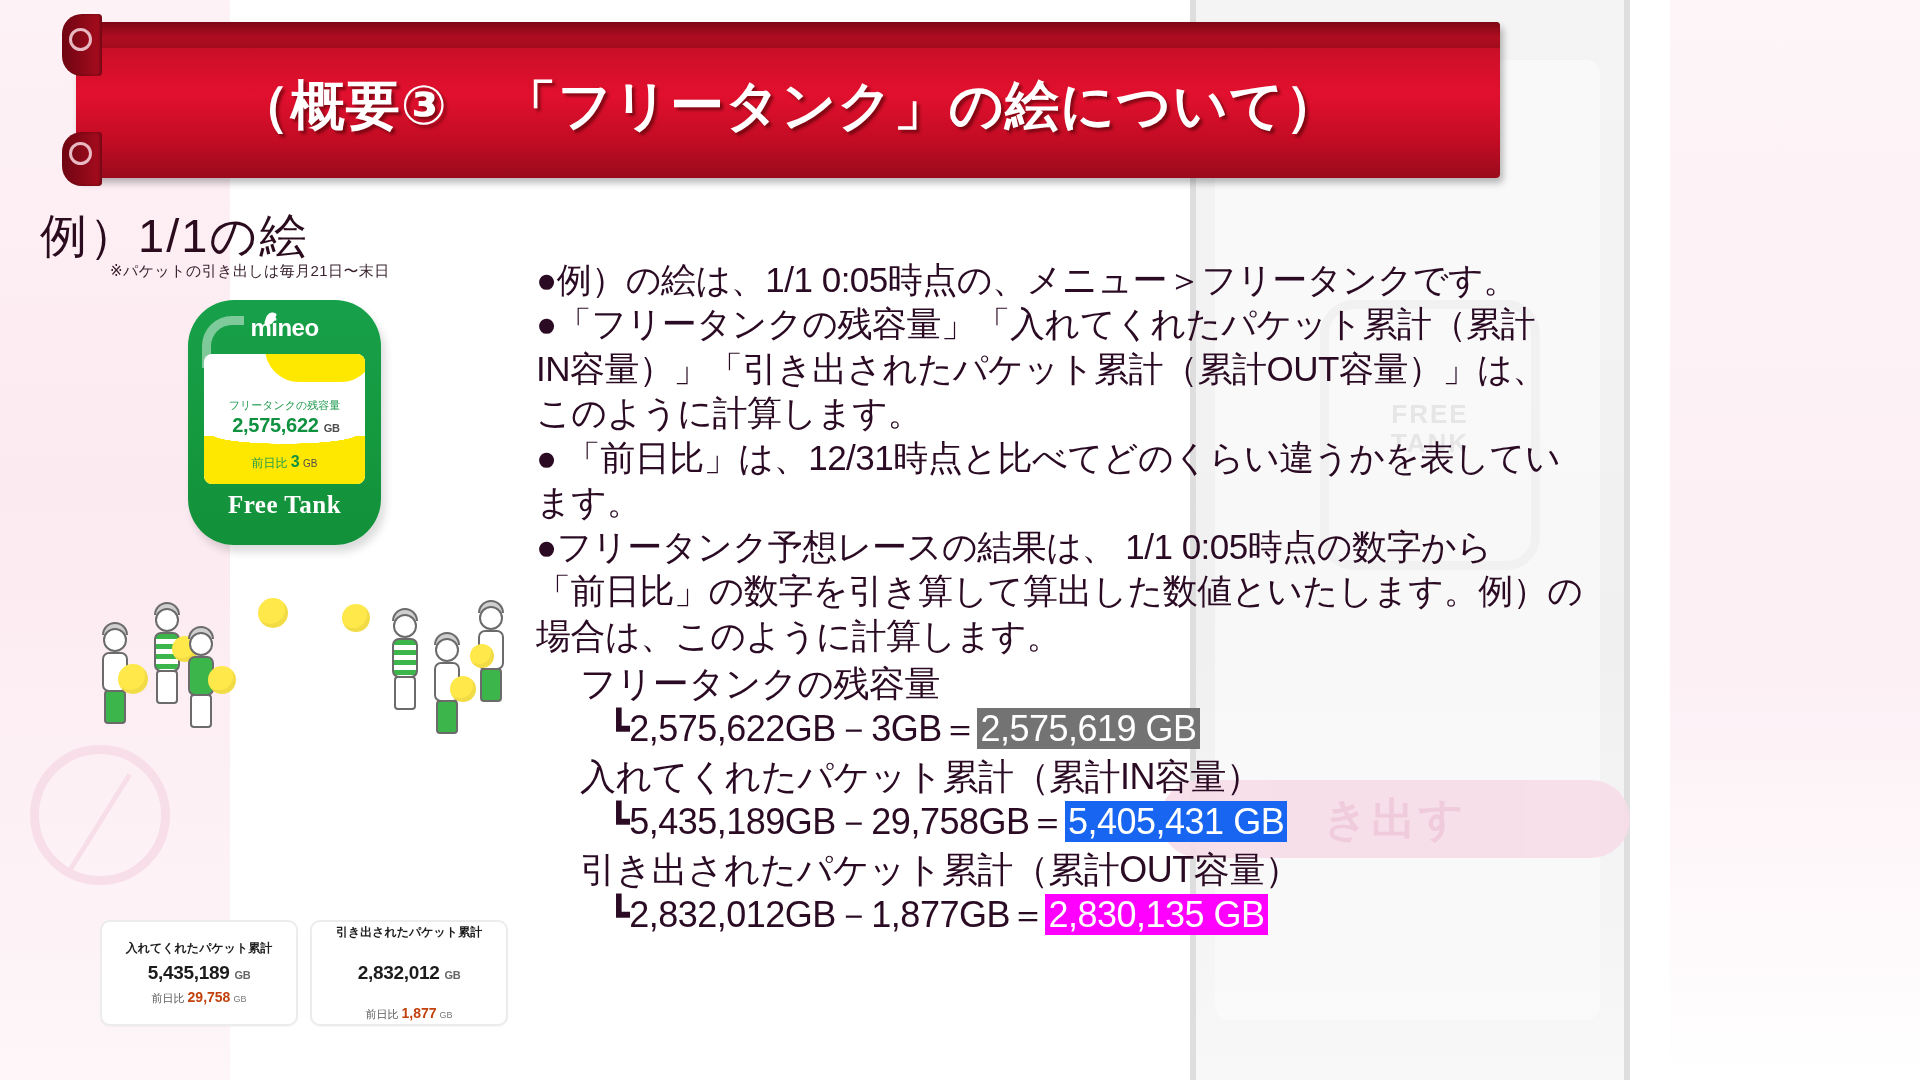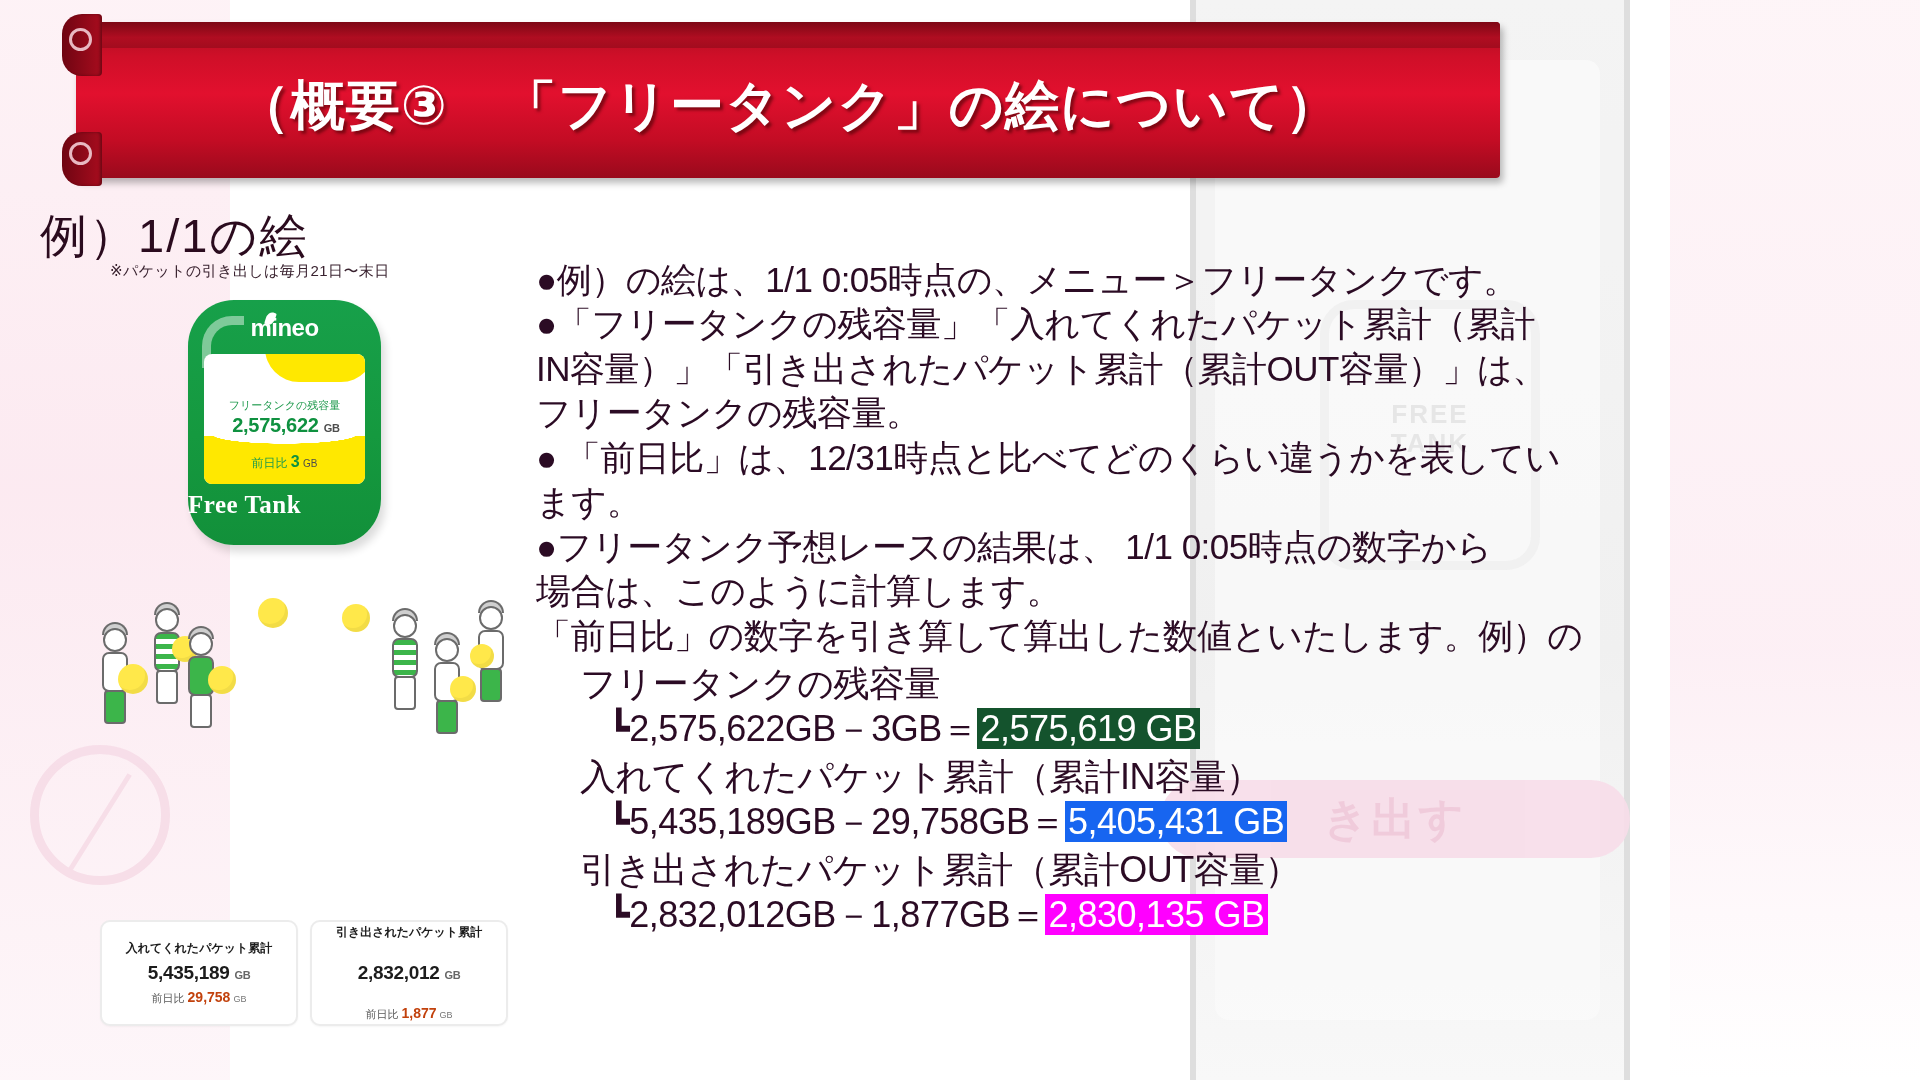--- a/index.html
+++ b/index.html
@@ -157,21 +157,21 @@
     content:""; position:absolute; left:0; top:-8px; width:161px; height:18px;
     background:radial-gradient(ellipse 120px 16px at 50% -2px,#fff 60%,#ffe800 61%);
   }
   #tank-daily-diff{
     position:absolute; left:0; bottom:12px; width:161px; text-align:center;
     color:#1f9a4d; font-size:12px;
   }
   #tank-daily-diff b{ font-size:16px; color:#0f9140; }
   #tank-daily-diff .unit{ font-size:10px; color:#4d4d4d; }
   #free-tank-title{
-    position:absolute; left:0; bottom:26px; width:193px; text-align:left;
+    position:absolute; left:0; bottom:26px; width:193px; text-align:center;
     color:#fff; font-family:"Liberation Serif","DejaVu Serif",serif;
     font-size:25px; font-weight:bold; letter-spacing:.5px;
   }
 
   
   #people-illustration{
     position:absolute; left:90px; top:580px; width:440px; height:150px; z-index:6;
   }
   .person{ position:absolute; }
   .p-head{ position:absolute; width:24px; height:24px; border-radius:50%;
@@ -205,21 +205,21 @@
   
   #right-content{
     position:absolute; left:536px; top:258px; width:1380px; z-index:7;
     color:#2b0b24; font-size:35px; line-height:1.27; letter-spacing:-.5px;
   }
   #right-content p{ margin:0; }
   .calc-block{ margin-top:4px; font-size:36px; line-height:1.24; }
   .calc-label{ padding-left:44px; }
   .calc-line{ padding-left:72px; white-space:nowrap; }
   .hl{ padding:0 3px; color:#ffffff; }
-  .hl-green{ background:#14532d; }
+  .hl-green{ background:#737373; }
   .hl-blue{ background:#1765f0; }
   .hl-magenta{ background:#ff00ff; }
 </style>
 </head>
 <body>
 
 <div id="bg-watermark">
   <div class="bg-pinkband"></div>
   <div class="bg-pinkband2"></div>
   <div class="bg-phone"></div>
@@ -344,26 +344,26 @@
     <span>前日比</span>
     <b>1,877</b>
     <span class="unit">GB</span>
   </div>
 </div>
 
 <div id="right-content">
   <p>●例）の絵は、1/1 0:05時点の、メニュー＞フリータンクです。</p>
   <p>●「フリータンクの残容量」「入れてくれたパケット累計（累計</p>
   <p>IN容量）」「引き出されたパケット累計（累計OUT容量）」は、</p>
-  <p>フリータンクの残容量。</p>
+  <p>このように計算します。</p>
   <p>● 「前日比」は、12/31時点と比べてどのくらい違うかを表してい</p>
   <p>ます。</p>
   <p>●フリータンク予想レースの結果は、 1/1 0:05時点の数字から</p>
+  <p>「前日比」の数字を引き算して算出した数値といたします。例）の</p>
   <p>場合は、このように計算します。</p>
-  <p>「前日比」の数字を引き算して算出した数値といたします。例）の</p>
 
   <div class="calc-block">
     <div class="calc-label">フリータンクの残容量</div>
     <div class="calc-line">
       <span>┗2,575,622GB－3GB＝</span><span class="hl hl-green">2,575,619 GB</span>
     </div>
   </div>
 
   <div class="calc-block">
     <div class="calc-label">入れてくれたパケット累計（累計IN容量）</div>

